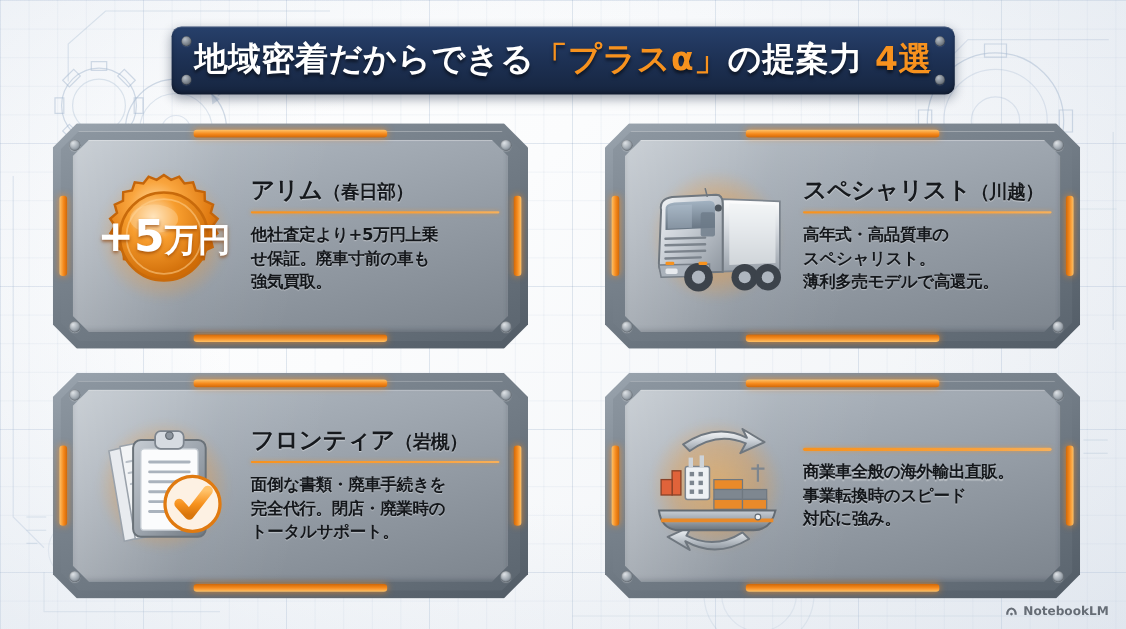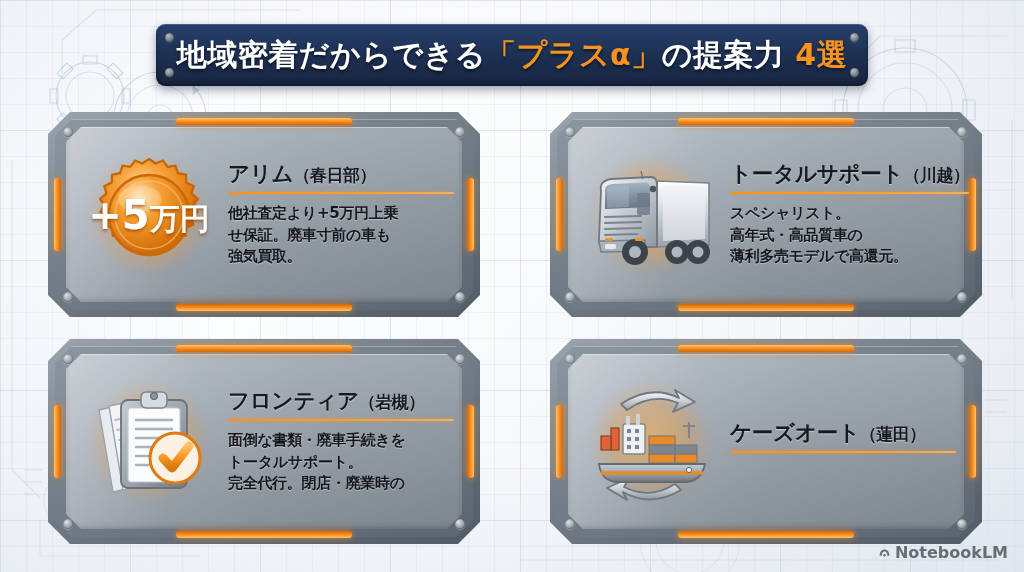--- a/index.html
+++ b/index.html
@@ -174,21 +174,21 @@
     text-shadow:0 2px 3px rgba(140,60,0,.65);
     display:flex;align-items:baseline;
   }
   .badge-label .big{font-size:40px;line-height:1;}
   .badge-label .sm{font-size:30px;line-height:1;}
 
   
   #watermark{
     position:absolute;right:16px;bottom:10px;
     display:flex;align-items:center;gap:4px;
-    color:#5c636c;font-size:16px;font-weight:600;opacity:.92;
+    color:#5c636c;font-size:11px;font-weight:600;opacity:.92;
   }
   #watermark svg{display:block;}
 </style>
 </head>
 <body>
 
 <div id="stage">
 
   <div class="grid-fine"></div>
   <div class="grid-coarse"></div>
@@ -380,26 +380,26 @@
                 <circle cx="113" cy="101" r="5.5" fill="#aeb6bf"></circle>
               </g>
 
               <rect x="20" y="87" width="8" height="3" rx="1.2" fill="#f7921e"></rect>
               <rect x="50" y="87" width="8" height="3" rx="1.2" fill="#f7921e"></rect>
             </svg>
           </div>
         </div>
         <div class="txt-col">
           <div class="card-title">
-            <span>トータルサポート</span><span class="loc">（川越）</span>
+            <span>スペシャリスト</span><span class="loc">（川越）</span>
           </div>
           <div class="divider"></div>
           <div class="card-body">
+            <div>高年式・高品質車の</div>
             <div>スペシャリスト。</div>
-            <div>高年式・高品質車の</div>
             <div>薄利多売モデルで高還元。</div>
           </div>
         </div>
       </div>
     </div>
 
     <div class="card">
       <div class="frame-in"></div>
       <div class="panel">
           <span class="sheen"></span>
@@ -459,22 +459,22 @@
             </svg>
           </div>
         </div>
         <div class="txt-col">
           <div class="card-title">
             <span>フロンティア</span><span class="loc">（岩槻）</span>
           </div>
           <div class="divider"></div>
           <div class="card-body">
             <div>面倒な書類・廃車手続きを</div>
+            <div>完全代行。閉店・廃業時の</div>
             <div>トータルサポート。</div>
-            <div>完全代行。閉店・廃業時の</div>
           </div>
         </div>
       </div>
     </div>
 
     <div class="card">
       <div class="frame-in"></div>
       <div class="panel">
           <span class="sheen"></span>
         </div>
@@ -533,24 +533,26 @@
 
               <path d="M104 44 L104 60 M98 48 L110 48" stroke="#7d858e" stroke-width="2"></path>
 
               <path d="M14 86 L120 86 Q116 104 100 104 L30 104 Q16 102 14 86 Z" fill="url(#hull)" stroke="#636b73" stroke-width="1.8"></path>
               <path d="M16 95 L118 95" stroke="#e98a2a" stroke-width="3.4"></path>
               <circle cx="104" cy="92" r="2.6" fill="#eef1f4" stroke="#636b73" stroke-width="1"></circle>
             </svg>
           </div>
         </div>
         <div class="txt-col">
-          <div class="card-title">
-            <span>ケーズオート</span><span class="loc">（蓮田）</span>
-          </div>
           <div class="divider"></div>
+          <div class="card-body">
+            <div>商業車全般の海外輸出直販。</div>
+            <div>事業転換時のスピード</div>
+            <div>対応に強み。</div>
+          </div>
         </div>
       </div>
     </div>
 
   </div>
 
   <div id="watermark">
     <svg width="13" height="13" viewBox="0 0 16 16">
       <path d="M2 12 Q2 5 8 4 Q14 5 14 12 L11.5 12 Q11.5 7 8 6.4 Q4.5 7 4.5 12 Z" fill="#5c636c"></path>
       <circle cx="8" cy="11.4" r="1.5" fill="#5c636c"></circle>

